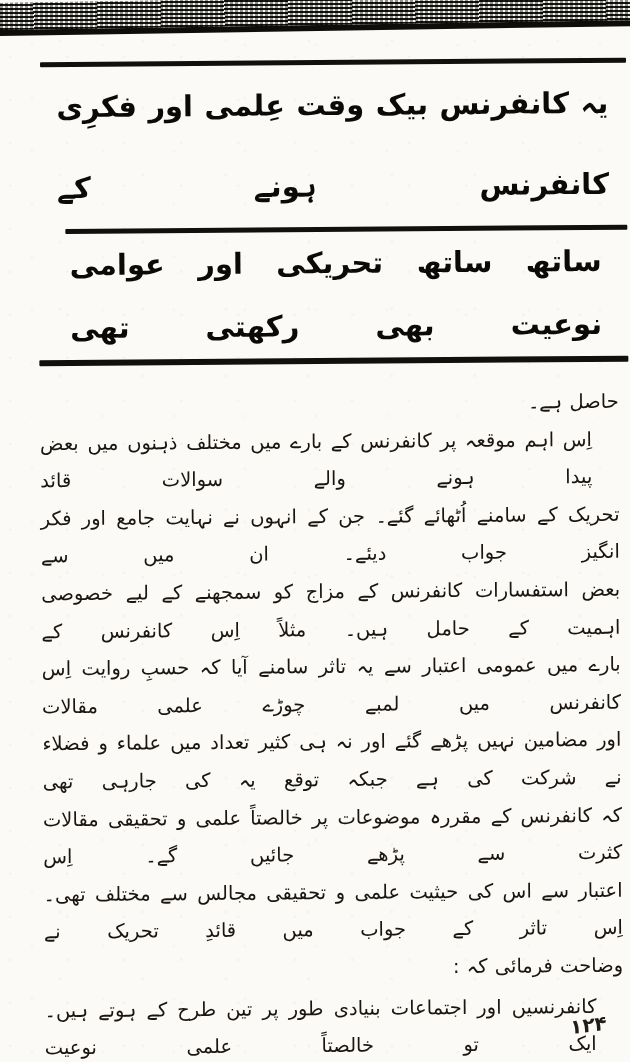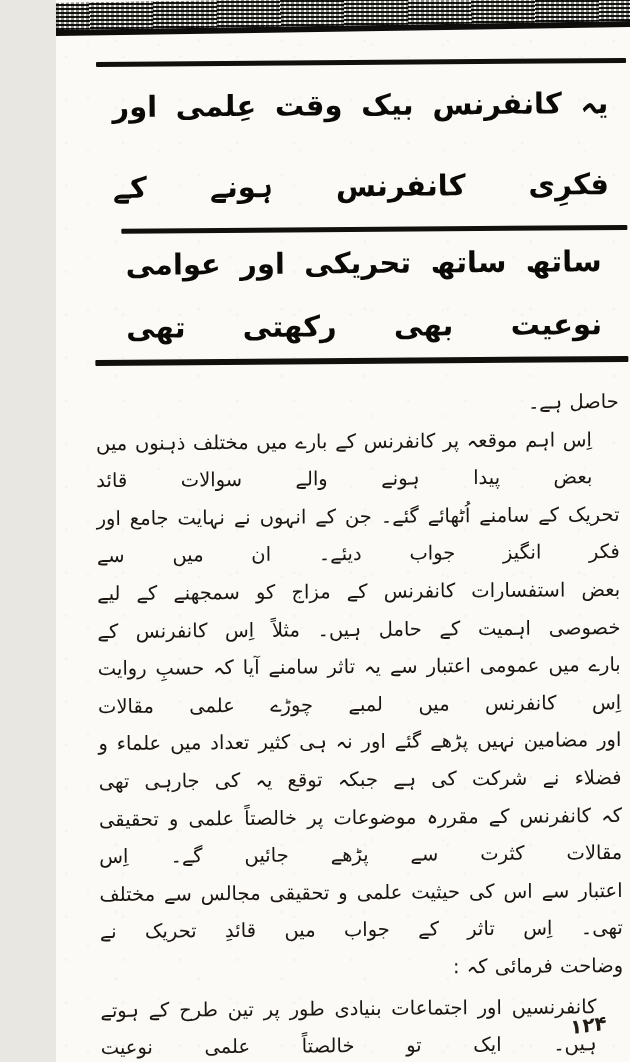--- a/index.html
+++ b/index.html
@@ -2,21 +2,21 @@
 <html lang="ur" dir="rtl"><head>
 <meta charset="utf-8">
 <style>
   html,body{margin:0;padding:0;}
   body{
     width:630px;height:1062px;overflow:hidden;
     font-family:"DejaVu Sans",sans-serif;
     background:#e9e7e2;
   }
   .page{
-    position:relative;width:574px;height:1062px;overflow:hidden;
+    position:relative;width:630px;height:1062px;overflow:hidden;
     background:
       radial-gradient(circle at 18% 32%, rgba(120,115,105,.05) 1px, transparent 2px),
       radial-gradient(circle at 72% 61%, rgba(120,115,105,.05) 1px, transparent 2px),
       radial-gradient(circle at 45% 85%, rgba(120,115,105,.04) 1px, transparent 2px),
       #fbfaf6;
     background-size:57px 43px,83px 67px,71px 53px,auto;
     color:#17120d;
   }
   
   .scan-band{

